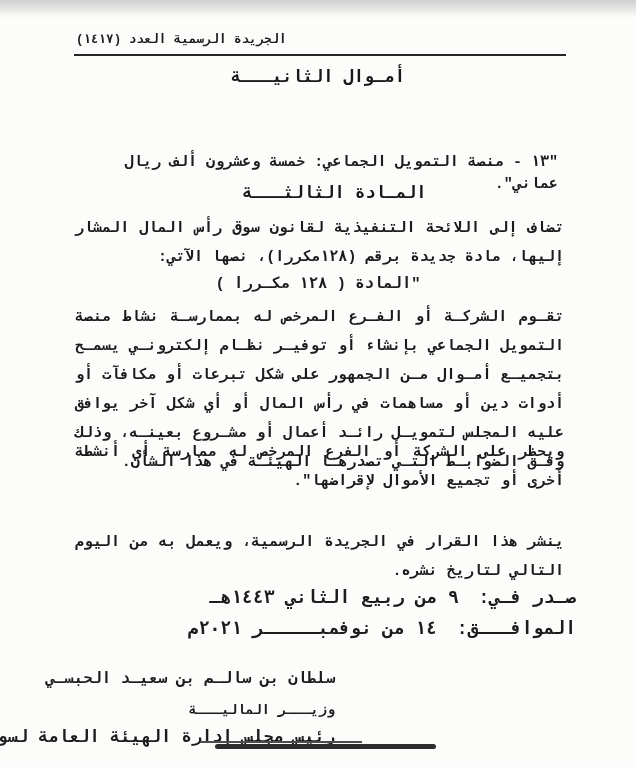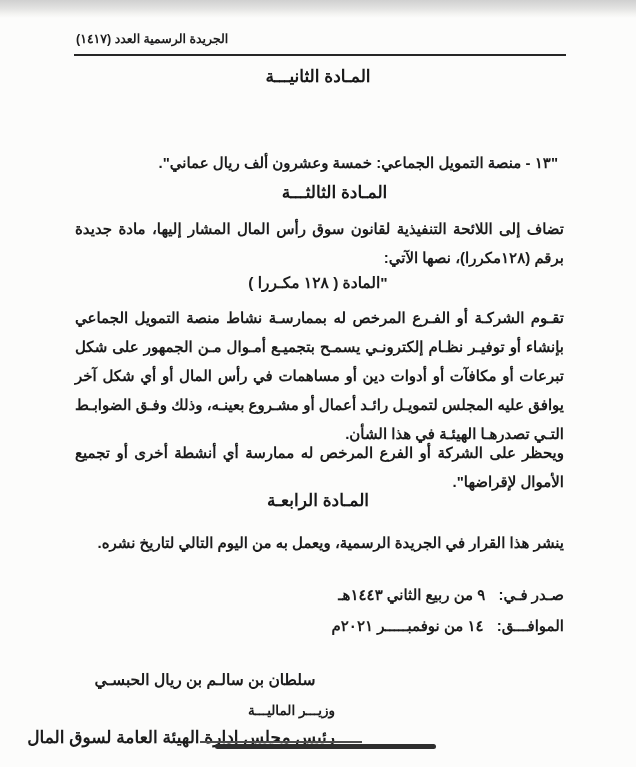--- a/index.html
+++ b/index.html
@@ -3,21 +3,21 @@
 <meta charset="utf-8">
 <style>
   * { box-sizing: border-box; }
   html, body { margin: 0; padding: 0; background: #ffffff; }
   .page {
     position: relative;
     width: 636px;
     height: 767px;
     background: #fcfcfb;
     overflow: hidden;
-    font-family: Liberation Sans, sans-serif;
+    font-family: Liberation Mono, monospace;
     color: #1c1c1c;
   }
   .scan-strip {
     position: absolute;
     top: 0; left: 0; right: 0;
     height: 18px;
     background: linear-gradient(to bottom, #d0d0d0 0%, #e2e2e1 45%, #f2f2f0 75%, #fcfcfb 100%);
   }
   .hdr-text {
     position: absolute;
@@ -79,24 +79,24 @@
     text-align: center;
     direction: rtl;
     font-size: 15.5px;
     font-weight: 700;
   }
   .para-body { top: 303px; }
   .para-prohibit { top: 438px; }
   .para-a4   { top: 528px; }
   .date-row {
     position: absolute;
-    right: 72px;
+    right: 60px;
     direction: rtl;
     text-align: center;
-    font-size: 15px;
+    font-size: 18px;
     font-weight: 700;
     white-space: nowrap;
   }
   .date-row-issued { top: 586px; }
   .date-row-match  { top: 617px; }
   .date-row .date-value { margin-right: 9px; }
   .signature-block {
     position: absolute;
     left: 75px;
     top: 669px;
@@ -142,51 +142,50 @@
 </head>
 <body>
 
 <div class="page">
 
   <div class="scan-strip"></div>
 
   <div class="hdr-text">الجريدة الرسمية العدد (١٤١٧)</div>
   <div class="hdr-rule"></div>
 
-  <h2 class="art-heading heading-two">المـادة الثانيـــة</h2>
+  <h2 class="art-heading heading-two">أمـوال الثانيـــة</h2>
 
 
   <p class="quote-line">"١٣ - منصة التمويل الجماعي: خمسة وعشرون ألف ريال عماني".</p>
 
   <h2 class="art-heading heading-three">المـادة الثالثـــة</h2>
 
   <p class="para para-a3">تضاف إلى اللائحة التنفيذية لقانون سوق رأس المال المشار إليها، مادة جديدة برقم (١٢٨مكررا)، نصها الآتي:</p>
 
   <p class="sub-article-heading">"المادة ( ١٢٨ مكـررا )</p>
 
   <p class="para para-body">تقـوم الشركـة أو الفـرع المرخص له بممارسـة نشاط منصة التمويل الجماعي بإنشاء أو توفيـر نظـام إلكترونـي يسمـح بتجميـع أمـوال مـن الجمهور على شكل تبرعات أو مكافآت أو أدوات دين أو مساهمات في رأس المال أو أي شكل آخر يوافق عليه المجلس لتمويـل رائـد أعمال أو مشـروع بعينـه، وذلك وفـق الضوابـط التـي تصدرهـا الهيئـة في هذا الشأن.</p>
 
   <p class="para para-prohibit">ويحظر على الشركة أو الفرع المرخص له ممارسة أي أنشطة أخرى أو تجميع الأموال لإقراضها".</p>
 
-  <h2 class="art-heading heading-four">المـادة الرابعـة</h2>
 
   <p class="para para-a4">ينشر هذا القرار في الجريدة الرسمية، ويعمل به من اليوم التالي لتاريخ نشره.</p>
 
   <div class="date-row date-row-issued">
     <span class="date-label">صـدر فـي:</span>
     <span class="date-value">٩ من ربيع الثاني ١٤٤٣هـ</span>
   </div>
 
   <div class="date-row date-row-match">
     <span class="date-label">الموافـــق:</span>
     <span class="date-value">١٤ من نوفمبـــــر ٢٠٢١م</span>
   </div>
 
   <div class="signature-block">
-    <p class="sig-name">سلطان بن سالـم بن ريال الحبسـي</p>
+    <p class="sig-name">سلطان بن سالـم بن سعيـد الحبسـي</p>
     <p class="sig-title1">وزيـــر الماليـــة</p>
     <p class="sig-title2">رئيس مجلس إدارة الهيئة العامة لسوق المال</p>
   </div>
 
   <div class="sig-underline"></div>
   <div class="bottom-bar"></div>
 
 </div>
 
 </body></html>

